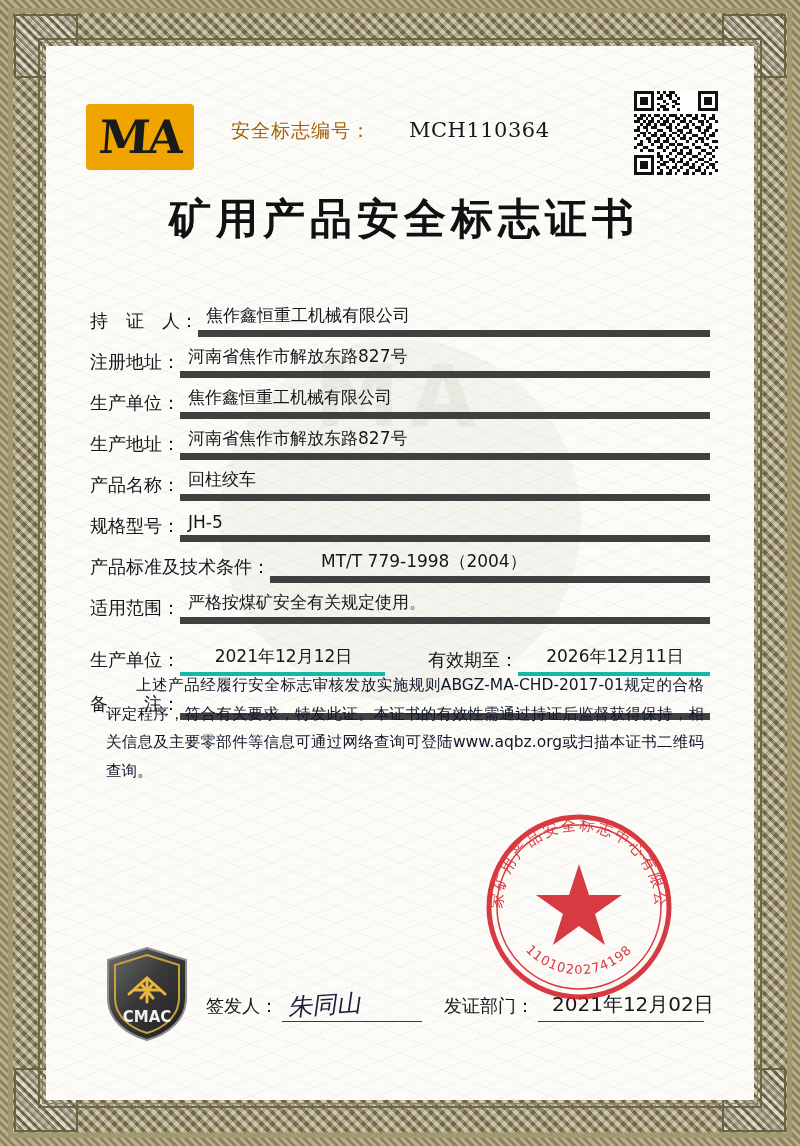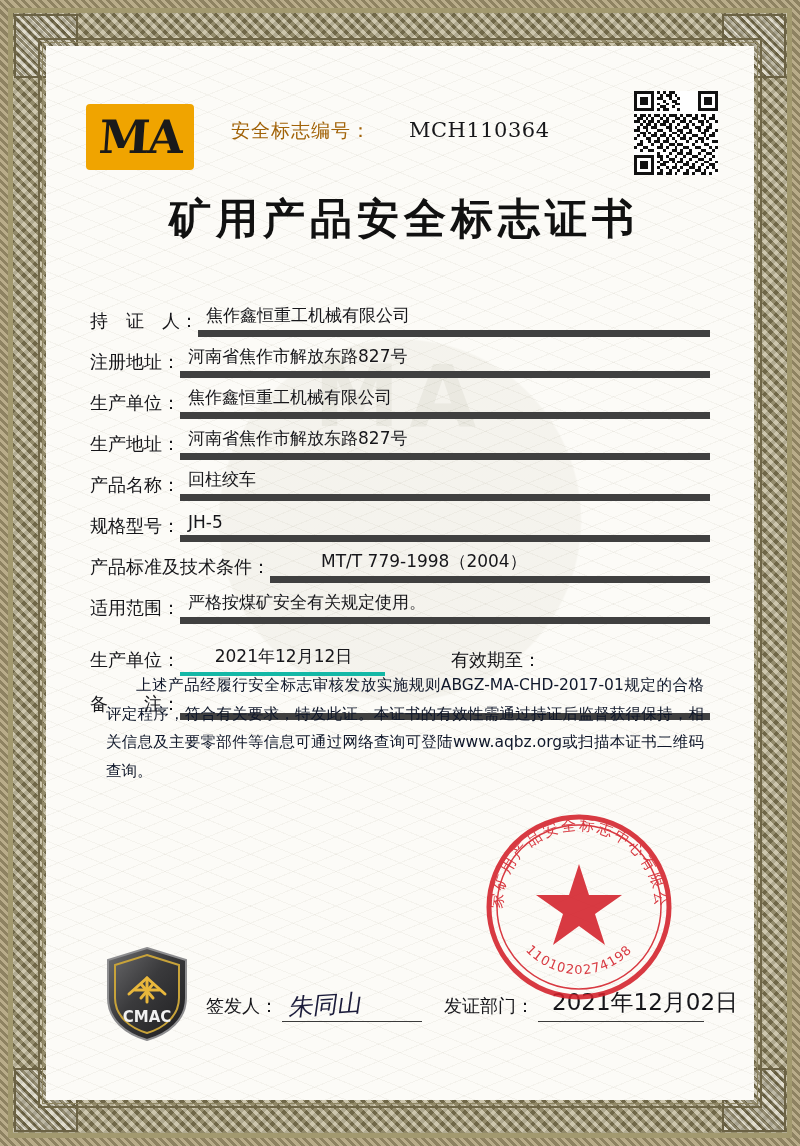--- a/index.html
+++ b/index.html
@@ -300,21 +300,21 @@
     border-bottom: 1px solid #3a3a3a;
     height: 30px;
     position: relative;
     margin-left: 4px;
   }
   .dept-date {
     position: absolute;
     left: 14px;
     bottom: 3px;
     font-family: "DejaVu Sans", sans-serif;
-    font-size: 23px;
+    font-size: 20px;
     color: #16161a;
     white-space: nowrap;
   }
 
   
   .seal {
     position: absolute;
     right: 70px;
     bottom: 88px;
     width: 210px;
@@ -629,21 +629,24 @@
       </div>
 
       <div class="row-dual" style="margin-top:8px;">
         <span class="seg first">
           <span class="field-label">生产单位：</span>
           <span class="underline-inline">
             <span class="field-value">2021年12月12日</span>
           </span>
         </span>
         <span class="seg second">
-          <span class="field-label" style="margin-left:31px;">有效期至：</span>
+          <span class="field-label" style="margin-left:8px;">有效期至：</span>
+          <span class="underline-inline">
+            <span class="field-value">2026年12月11日</span>
+          </span>
         </span>
       </div>
 
       <div class="note-row">
         <span class="field-label">备　　注：</span>
         <span class="field-value-wrap">
           <span class="field-value"></span>
         </span>
       </div>
 

